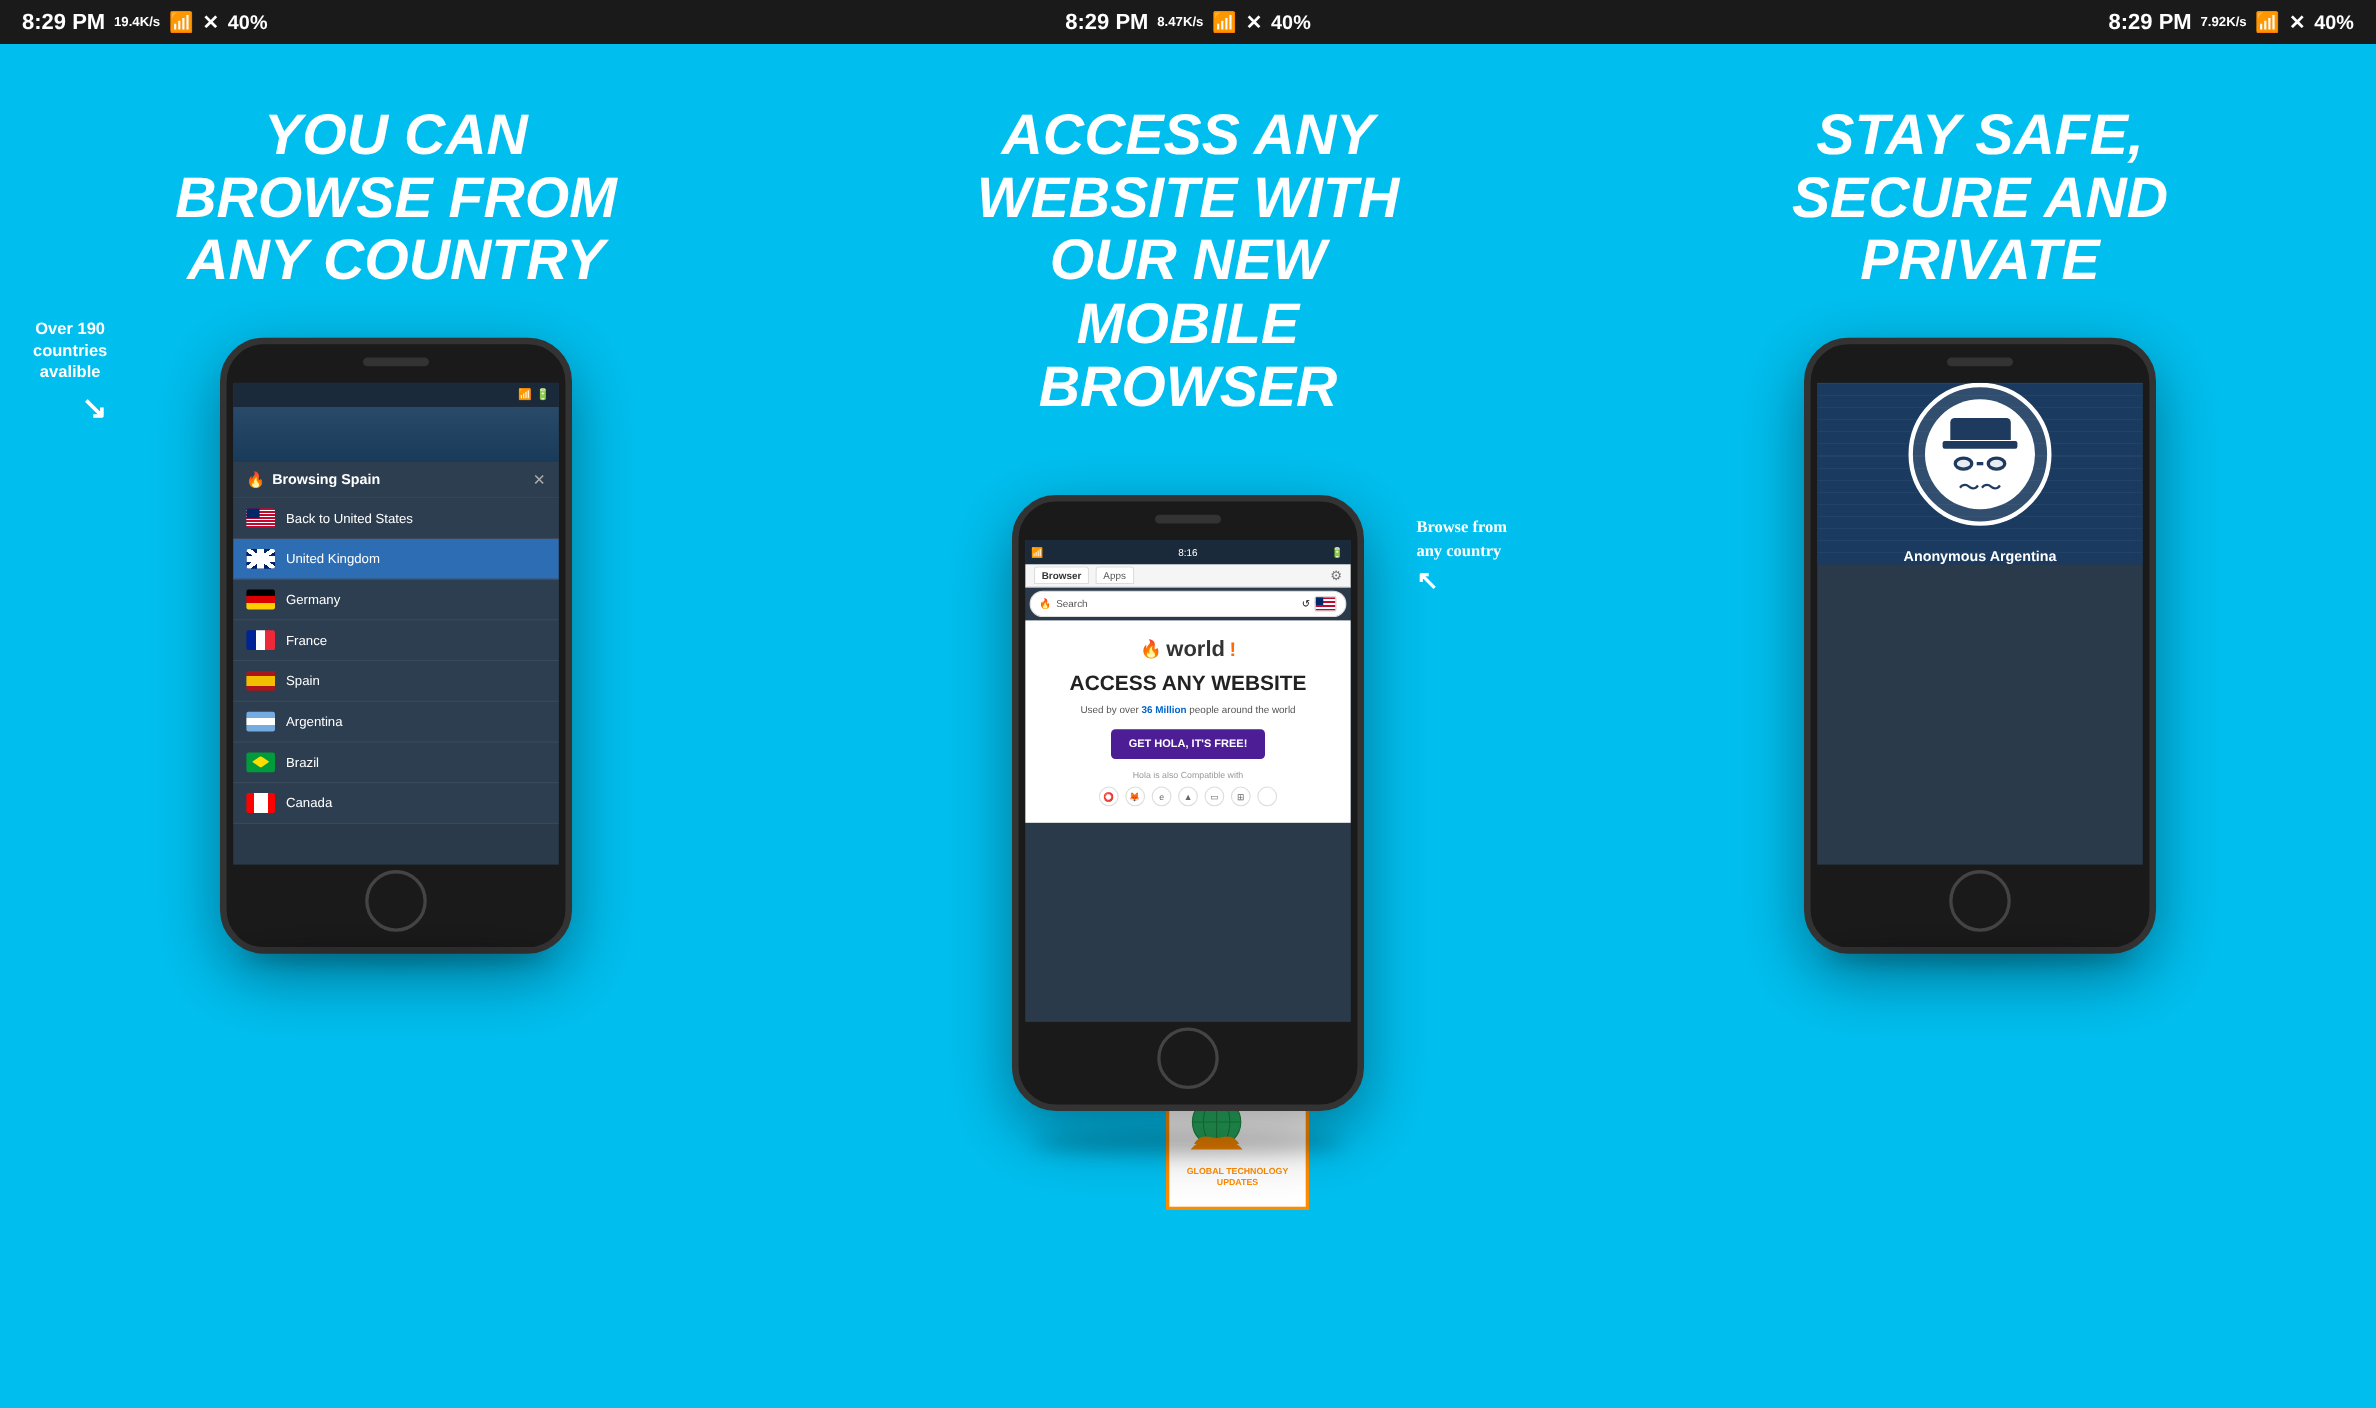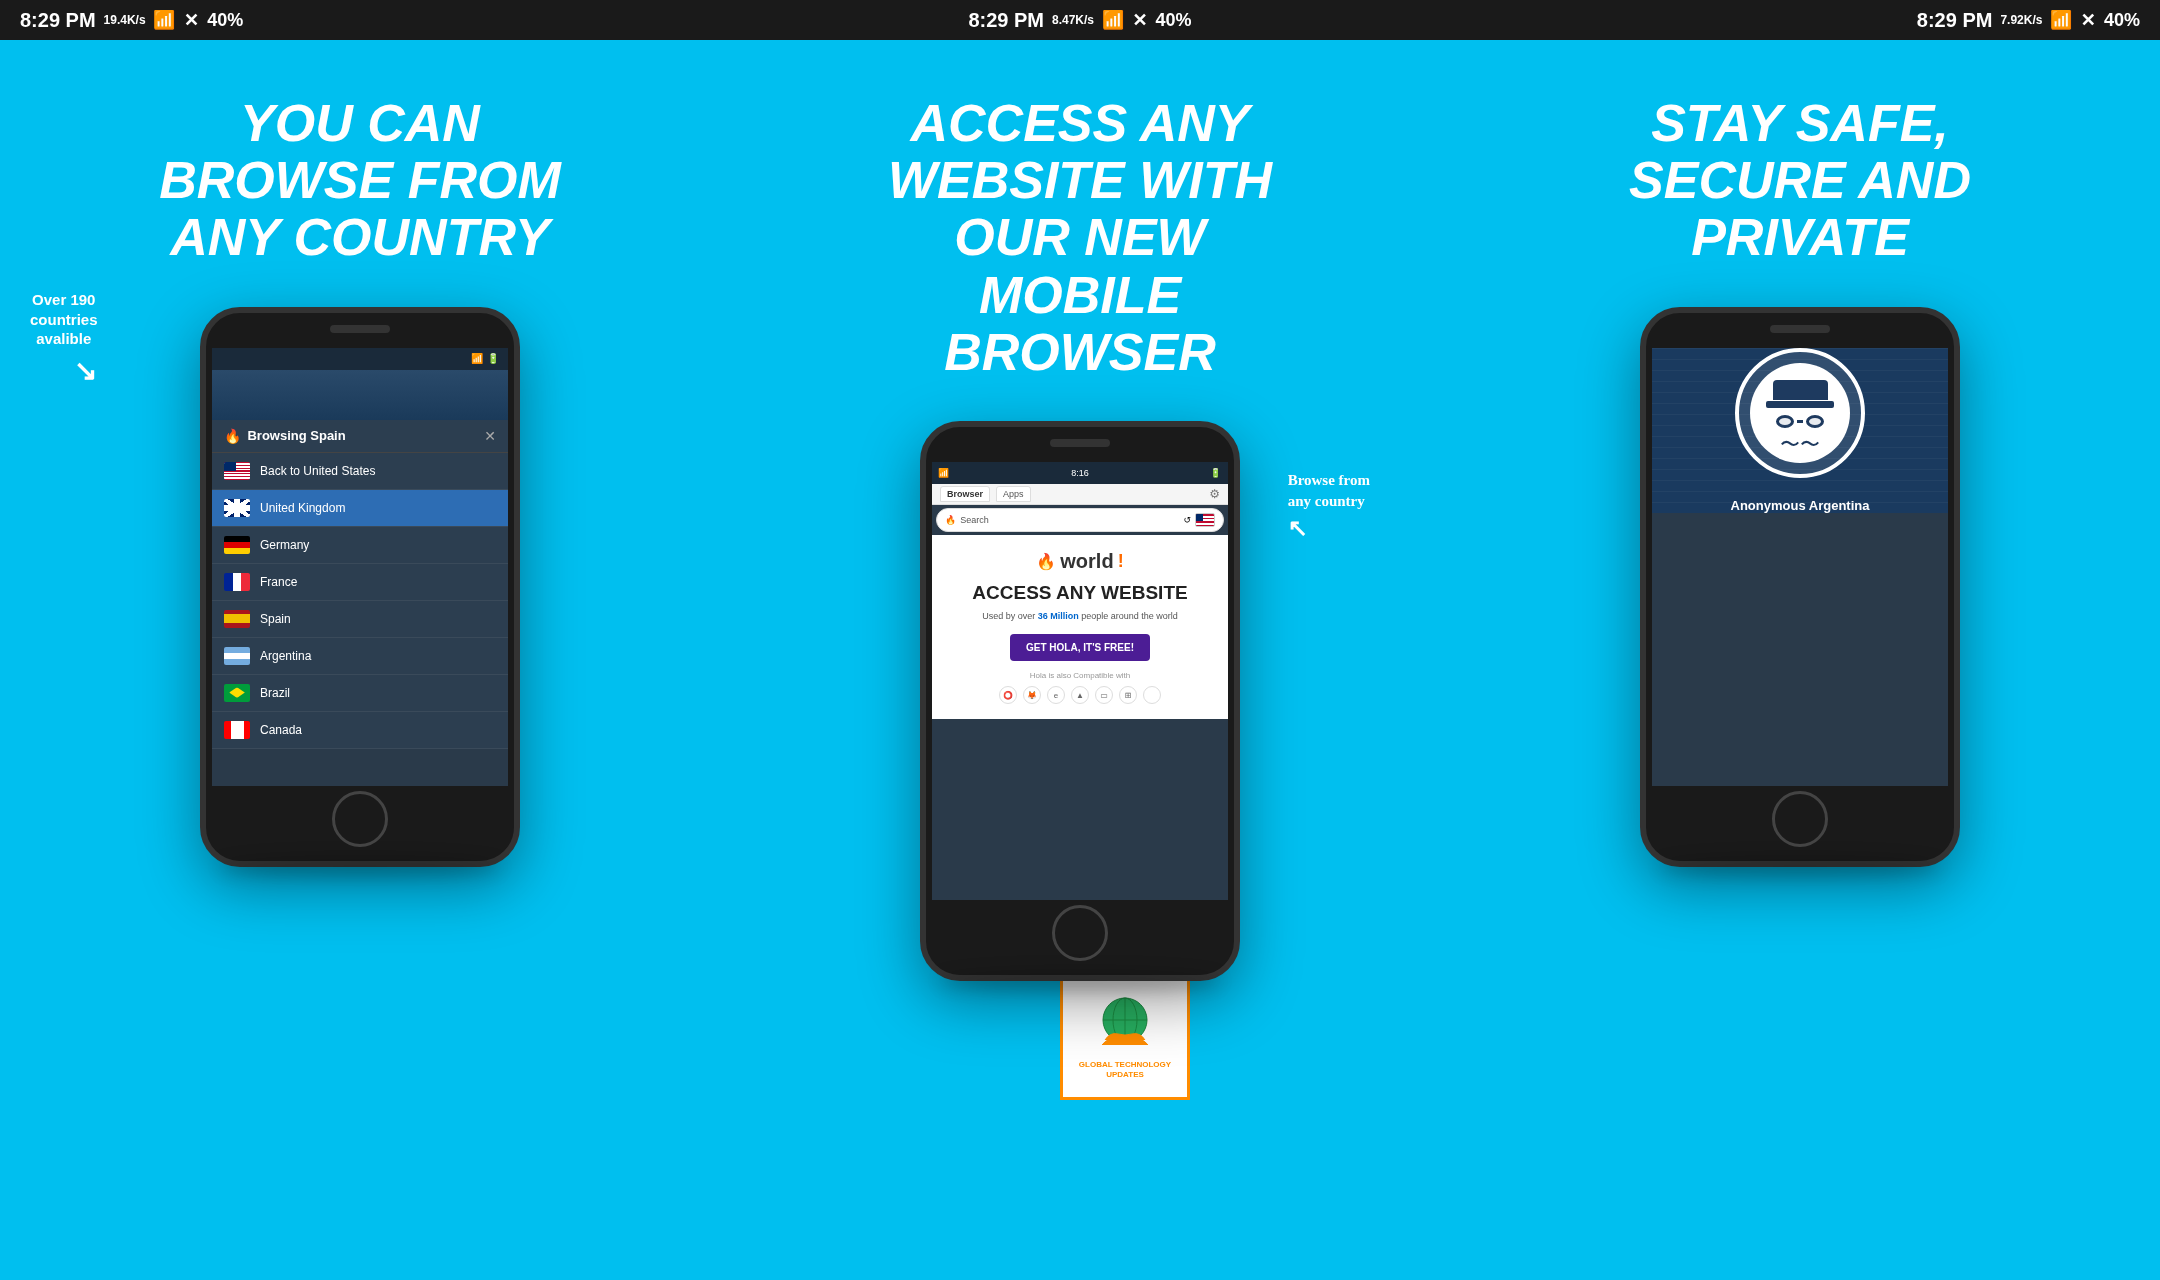--- a/index.html
+++ b/index.html
@@ -369,21 +369,21 @@
     .gtu-logo {
       position: absolute;
       bottom: 180px;
       left: 340px;
       width: 130px;
       height: 130px;
       background: white;
       border: 3px solid #FF8C00;
       display: flex;
       flex-direction: column;
-      align-items: center;
+      align-items: flex-start;
       justify-content: center;
       padding: 8px;
     }
     .gtu-text {
       font-size: 8px;
       font-weight: bold;
       color: #FF8C00;
       text-align: center;
       line-height: 1.3;
       text-transform: uppercase;
@@ -531,21 +531,21 @@
             <div class="flag flag-ca"></div>
             <span class="country-name">Canada</span>
           </div>
         </div>
       </div>
     </div>
 
     <div class="phone-shadow"></div>
   </div>
 
-  <div class="panel" style="position: relative;">
+  <div class="panel" style="position: relative; gap: 29px;">
     <h1 class="panel-title">ACCESS ANY WEBSITE WITH OUR NEW MOBILE BROWSER</h1>
 
     <div class="gtu-logo">
 
       <svg width="70" height="70" viewBox="0 0 70 70">
 
         <ellipse cx="35" cy="30" rx="22" ry="22" fill="#27AE60"></ellipse>
 
         <ellipse cx="35" cy="30" rx="22" ry="22" fill="none" stroke="#1a8a40" stroke-width="1"></ellipse>
         <line x1="13" y1="30" x2="57" y2="30" stroke="#1a8a40" stroke-width="1"></line>

